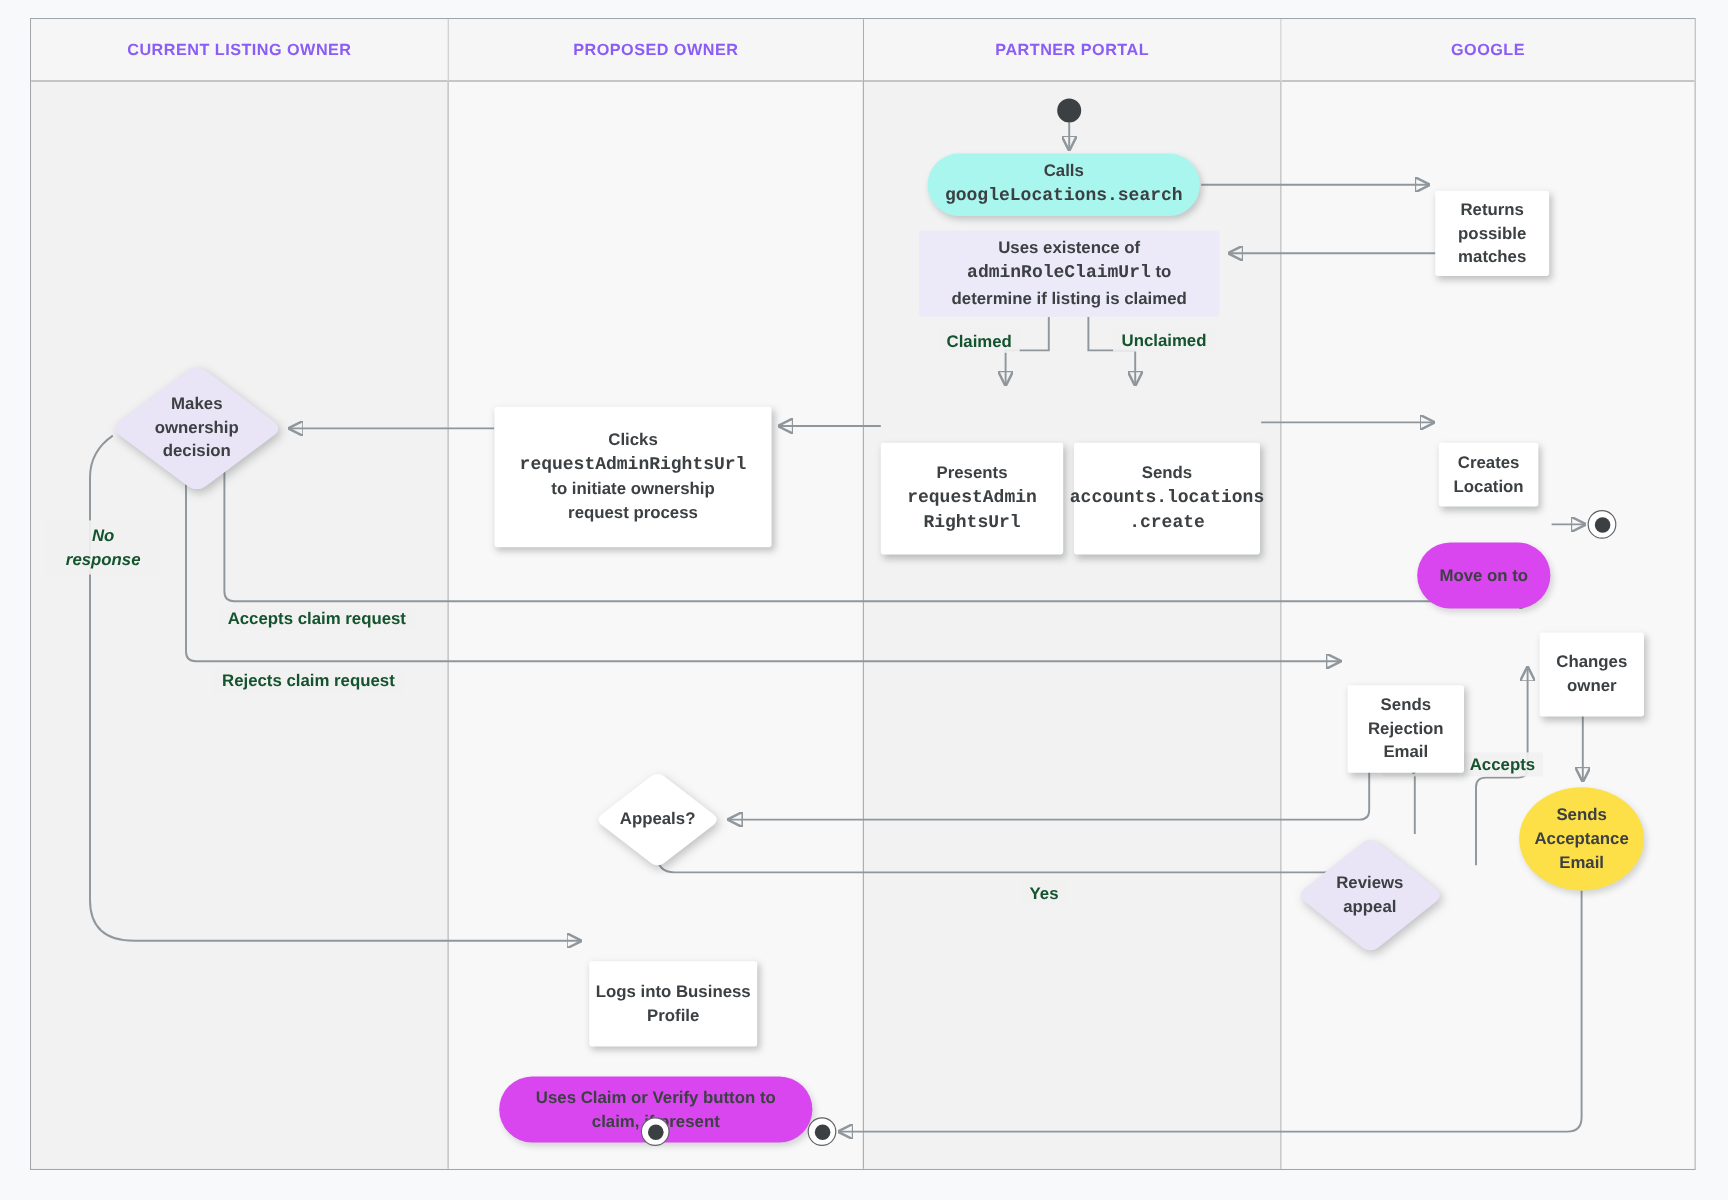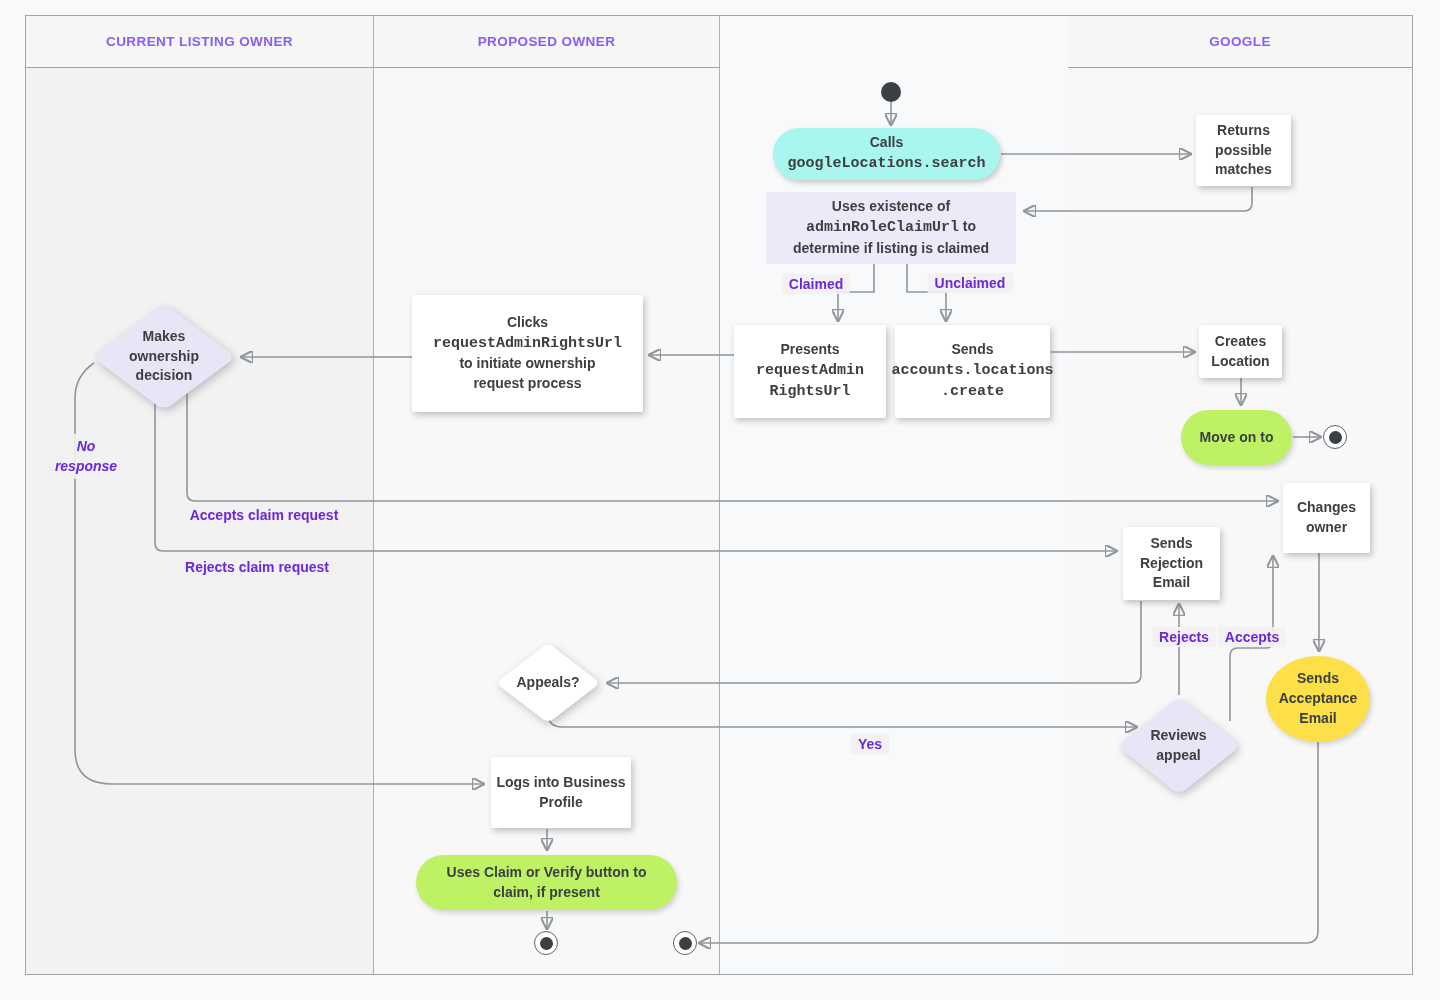--- a/index.html
+++ b/index.html
@@ -17,30 +17,30 @@
     display:flex; align-items:center; justify-content:center;
     font-size:13.5px; font-weight:bold; letter-spacing:.4px; color:#8b5cf6; }
 
   
   #edges { position:absolute; left:0; top:0; width:1440px; height:1000px; }
   #edges path { fill:none; stroke:#8f969c; stroke-width:1.6; }
 
   
   .elabel { position:absolute; transform:translate(-50%,-50%);
     background:rgba(240,241,240,.92); padding:2px 7px;
-    font-size:14px; font-weight:bold; white-space:nowrap; color:#6d28d9; text-align:center; }
+    font-size:14px; font-weight:bold; white-space:nowrap; color:#14532d; text-align:center; }
   .elabel.wrap { white-space:normal; line-height:1.45;font-style:italic; }
 
   
   .node { position:absolute; display:flex; align-items:center; justify-content:center;
     text-align:center; font-size:14px; font-weight:bold; line-height:1.42; color:#3c4043; }
-  .box  { background:#fff; border-radius:2px; box-shadow:2px 3px 6px rgba(60,64,67,.30); }
+  .box  { background:#fff; border-radius:2px; box-shadow:2px 3px 6px rgba(60,64,67,.30);margin-top:44px; }
   .note { background:#ece9f8; border-radius:2px; }
   .pill-cyan { background:#a9f6ee; border-radius:28px; box-shadow:2px 3px 5px rgba(60,64,67,.25); }
-  .pill-pink { background:#bef264; border-radius:28px; box-shadow:2px 3px 5px rgba(60,64,67,.20); }
+  .pill-pink { background:#d946ef; border-radius:28px; box-shadow:2px 3px 5px rgba(60,64,67,.20);margin-top:42px; }
   .ellipse   { background:#fde047; border-radius:50%;  box-shadow:2px 3px 5px rgba(60,64,67,.20); }
   .mono { font-family:"Liberation Mono",monospace; font-weight:bold; font-size:15px; }
   .diamond { filter:drop-shadow(2px 3px 4px rgba(60,64,67,.30)); }
   .diamond::before { content:""; position:absolute; left:50%; top:50%;
     width:100px; height:100px; border-radius:10px; background:var(--fill,#e9e4f6);
     transform:translate(-50%,-50%) scale(var(--sx),var(--sy)) rotate(45deg); }
   .diamond .lbl { position:relative; z-index:1; }
   .start-node { position:absolute; width:20px; height:20px; border-radius:50%; background:#3c4043; }
   .end-node { position:absolute; width:24px; height:24px; border-radius:50%;
     background:#fff; border:1px solid #5f6368;
@@ -51,20 +51,23 @@
 <body>
 
 <div id="canvas">
 
   <div id="frame">
     <div class="lane" style="left:0;width:348px;background:#f1f2f1">
       <div class="lane-header">CURRENT LISTING OWNER</div>
     </div>
     <div class="lane" style="left:348px;width:346px;background:#f8f8f8">
       <div class="lane-header">PROPOSED OWNER</div>
+    </div>
+    <div class="lane" style="left:694px;width:348px;background:#f1f2f1">
+      <div class="lane-header">PARTNER PORTAL</div>
     </div>
     <div class="lane last" style="left:1042px;width:344px;background:#f8f8f8">
       <div class="lane-header">GOOGLE</div>
     </div>
   </div>
 
   <svg id="edges">
     <defs>
       <marker id="arrow" viewBox="0 0 10 10" refX="8.5" refY="5" markerWidth="8" markerHeight="8" orient="auto">
         <path d="M0 0 L10 5 L0 10 Z" fill="#6f757c" stroke="none"></path>
@@ -155,21 +158,21 @@
   <div class="node pill-pink" style="left:1181px;top:410px;width:111px;height:55px">Move on to</div>
 
   <div class="end-node" style="left:1323px;top:425px"></div>
 
   <div class="node box" style="left:1283px;top:483px;width:87px;height:70px;padding:2px">Changes owner</div>
 
   <div class="node box" style="left:1123px;top:527px;width:97px;height:73px;padding:2px">Sends Rejection Email</div>
 
   <div class="node ellipse" style="left:1266px;top:656px;width:104px;height:86px;padding:4px">Sends Acceptance Email</div>
 
-  <div class="node diamond" style="left:1117px;top:697px;width:123px;height:98px;--sx:0.87;--sy:0.69">
+  <div class="node diamond" style="left:1080px;top:697px;width:123px;height:98px;--sx:0.87;--sy:0.69">
     <div class="lbl" style="width:84px">Reviews appeal</div>
   </div>
 
   <div class="node diamond" style="left:496px;top:643px;width:104px;height:80px;--sx:0.74;--sy:0.57;--fill:#ffffff">
     <div class="lbl">Appeals?</div>
   </div>
 
   <div class="node box" style="left:491px;top:757px;width:140px;height:71px;padding:4px">Logs into Business Profile</div>
 
   <div class="node pill-pink" style="left:416px;top:855px;width:261px;height:55px;padding:4px 14px">Uses Claim or Verify button to claim, if present</div>

